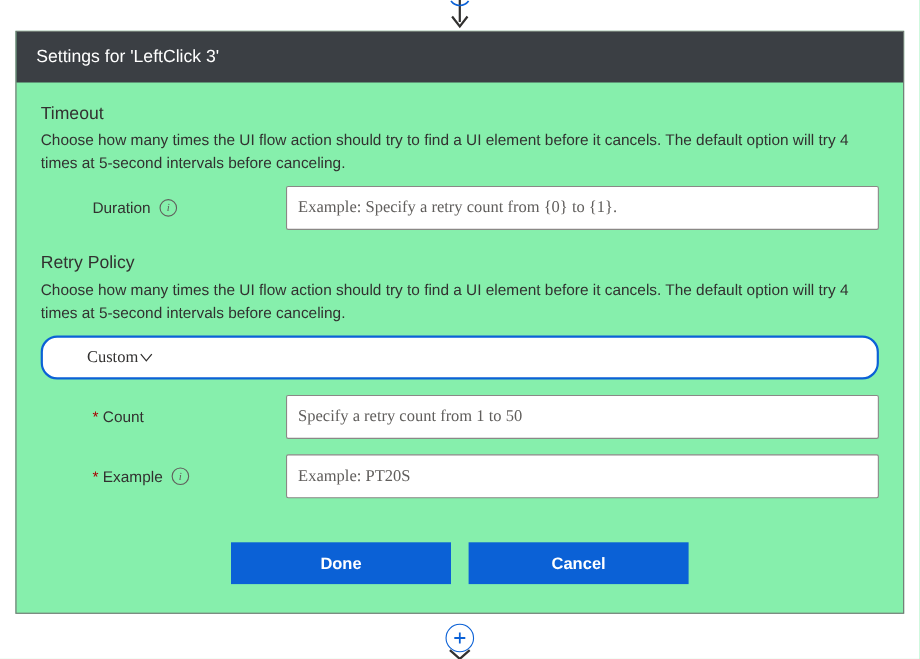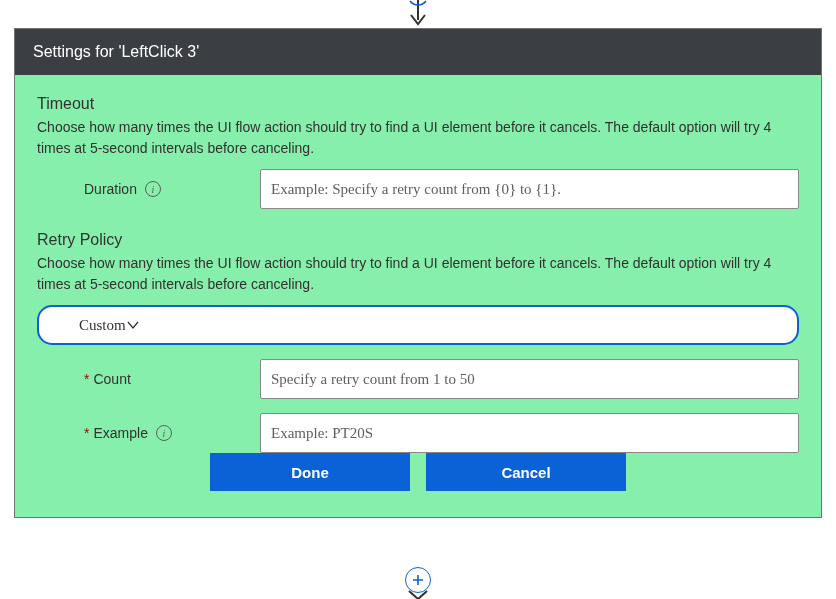--- a/index.html
+++ b/index.html
@@ -107,20 +107,21 @@
       cursor: pointer;
       padding-left: 40px;
     }
     .select-value { font-size: 15px; color: #323130; }
     .chevron { width: 14px; height: 14px; }
     .section-gap { height: 8px; }
     .button-row {
       display: flex;
       justify-content: center;
       gap: 16px;
+      margin-top: 40px;
     }
     .btn {
       min-width: 200px;
       height: 38px;
       border: none;
       font-size: 15px;
       font-weight: 600;
       cursor: pointer;
       background: #0b61d6;
       color: #ffffff;

